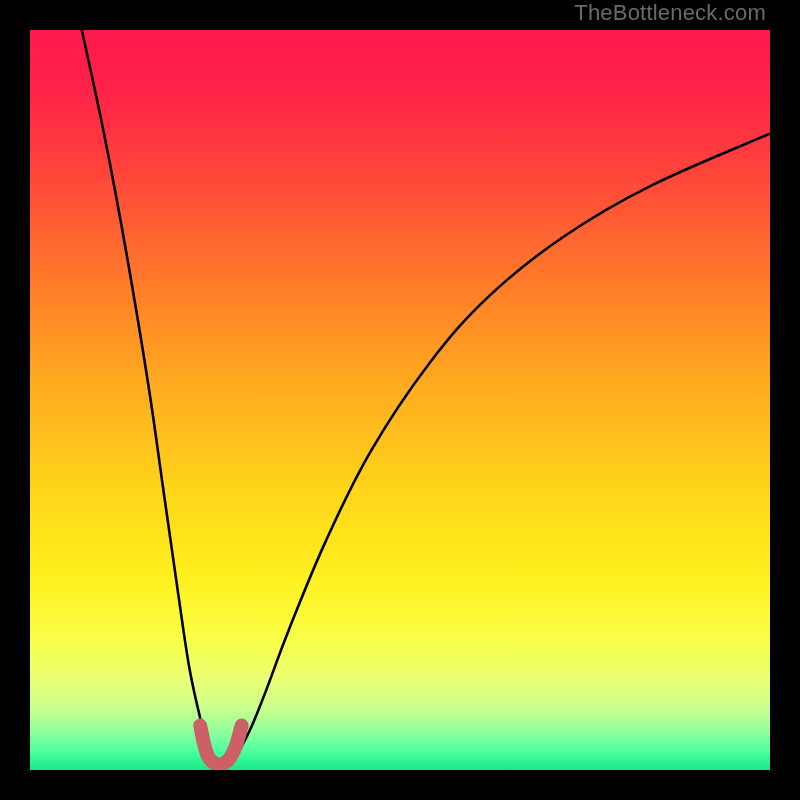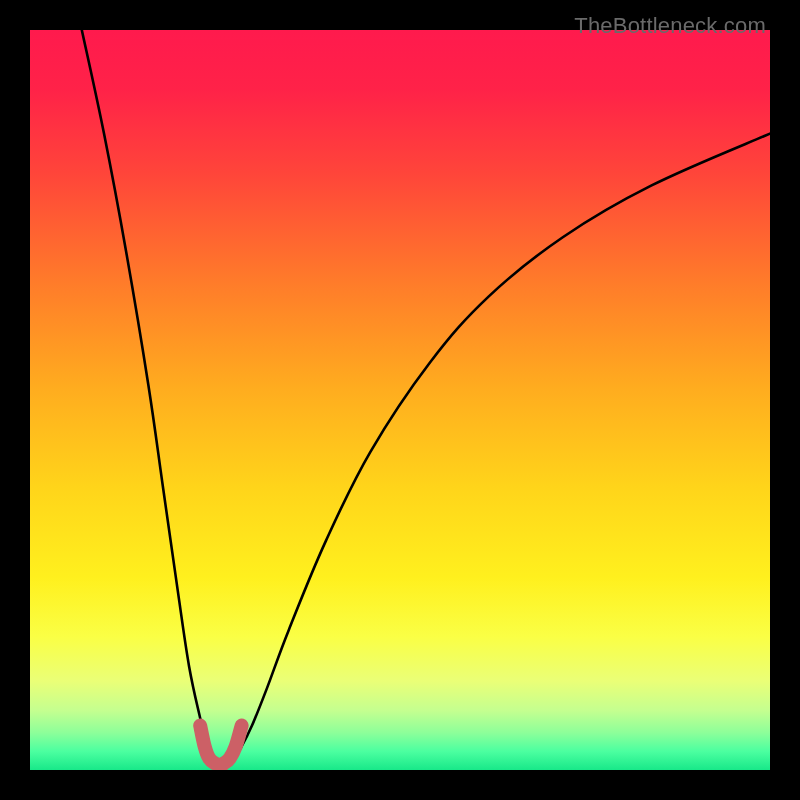--- a/index.html
+++ b/index.html
@@ -29,21 +29,21 @@
   }
   .gradient-bg {
     position: absolute;
     top: 0;
     left: 0;
     width: 100%;
     height: 100%;
   }
   .watermark {
     position: absolute;
-    top: 13px;
+    top: 0;
     right: 34px;
     font-family: Arial, Helvetica, sans-serif;
     font-size: 22px;
     color: #6a6a6a;
     font-weight: 500;
     letter-spacing: 0.2px;
   }
   svg.curves {
     position: absolute;
     top: 0;

